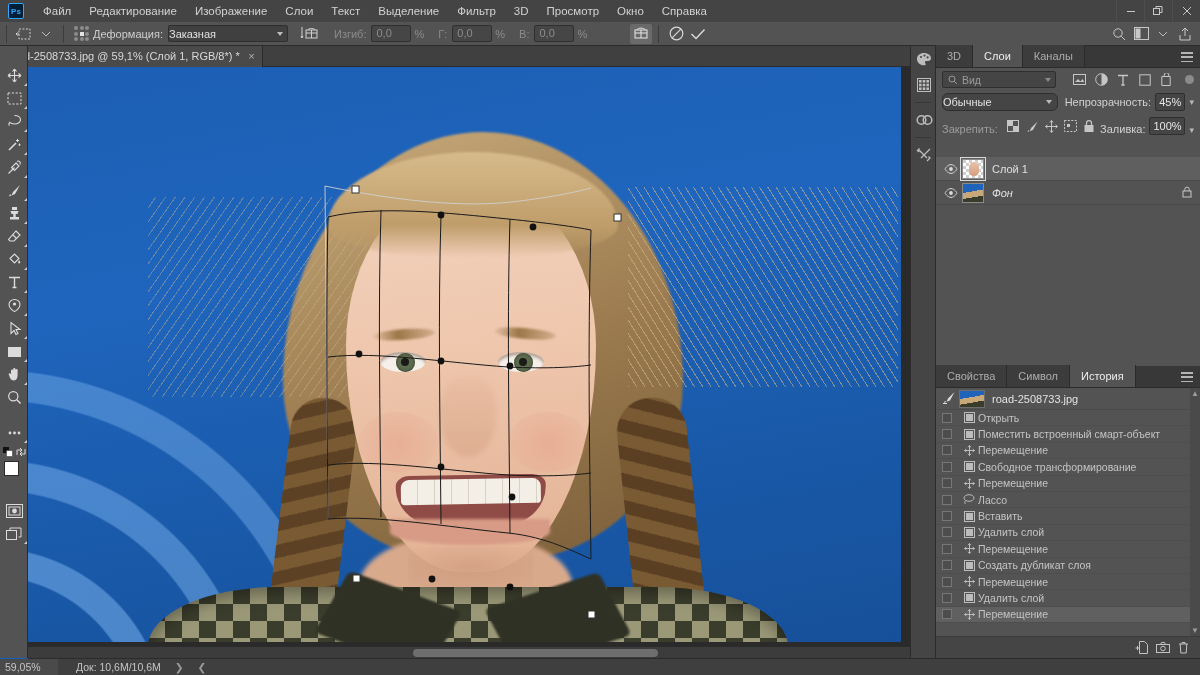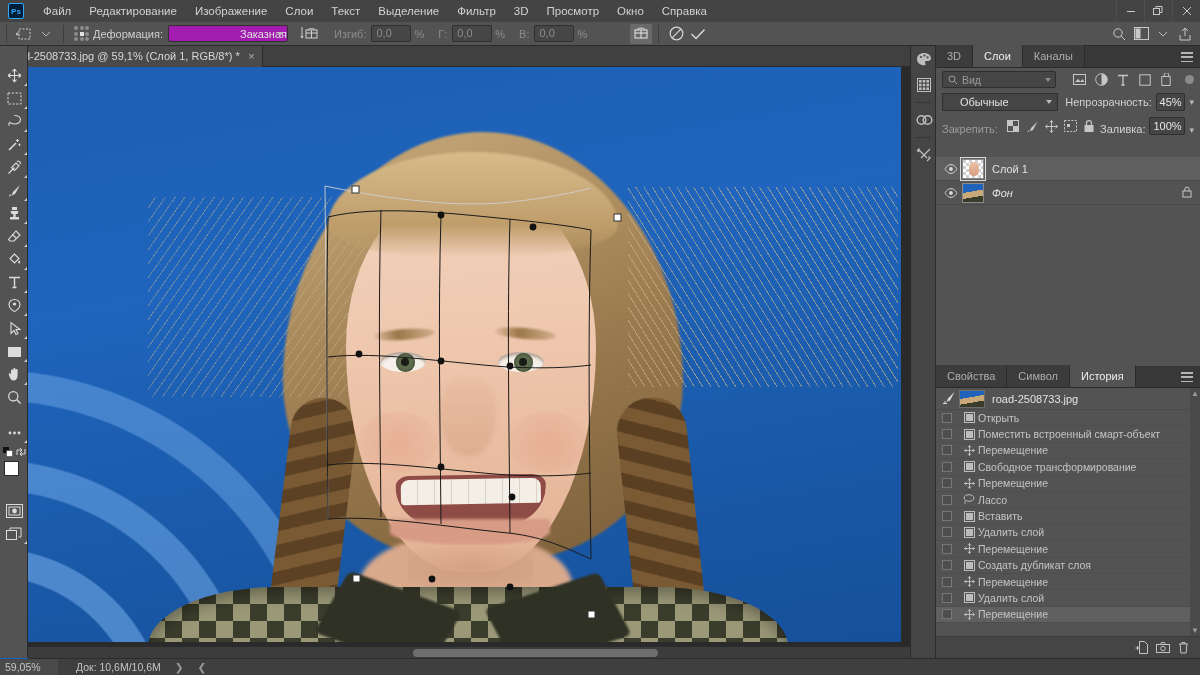--- a/index.html
+++ b/index.html
@@ -42,22 +42,22 @@
   }
   .ob-sep { width: 1px; height: 18px; background: #3c3c3c; margin: 0 6px; }
   .ob-icon {
     width: 22px; height: 20px; display: flex; align-items: center; justify-content: center;
     color: #d0d0d0;
   }
   .ob-icon.boxed { background: #6a6a6a; border-radius: 2px; }
   .ob-label { color: #cfcfcf; font-size: 11px; margin: 0 5px 0 4px; white-space: nowrap; }
   .ob-label.dim { color: #8c8c8c; }
   .ob-select {
-    width: 120px; height: 17px; background: #a21caf; border: 1px solid #2f2f2f;
-    border-radius: 2px; display: flex; align-items: center; justify-content: flex-end;
+    width: 120px; height: 17px; background: #404040; border: 1px solid #2f2f2f;
+    border-radius: 2px; display: flex; align-items: center; justify-content: flex-start;
     position: relative; color: #e0e0e0; font-size: 11px;
   }
   .ob-select .caret {
     position: absolute; right: 4px; top: 50%; transform: translateY(-50%);
     border-left: 3.5px solid transparent; border-right: 3.5px solid transparent;
     border-top: 4px solid #bbb;
   }
   .ob-field {
     width: 40px; height: 17px; background: #464646; border: 1px solid #2f2f2f;
     border-radius: 2px; line-height: 15px; padding-left: 4px; color: #8d8d8d; font-size: 11px;
@@ -327,21 +327,21 @@
   .filt-icon {
     width: 22px; height: 18px; display: flex; align-items: center; justify-content: center;
     color: #c6c6c6;
   }
   .filt-toggle {
     width: 9px; height: 9px; border-radius: 50%; background: #8b8b8b; margin-left: auto;
   }
   .blend-row { height: 22px; display: flex; align-items: center; padding: 0 6px; }
   .blend-select {
     width: 138px; height: 18px; background: #454545; border: 1px solid #2f2f2f;
-    border-radius: 0; padding-left: 17px; line-height: 16px; color: #e2e2e2;
+    border-radius: 6px; padding-left: 0; line-height: 16px; color: #e2e2e2;
     font-size: 11px; position: relative;
   }
   .blend-select .caret {
     position: absolute; right: 5px; top: 50%; transform: translateY(-50%);
     border-left: 3.5px solid transparent; border-right: 3.5px solid transparent;
     border-top: 4px solid #b9b9b9;
   }
   .op-label { font-size: 11px; color: #d2d2d2; margin-left: 7px; }
   .op-box {
     width: 36px; height: 18px; background: #454545; border: 1px solid #2f2f2f;

